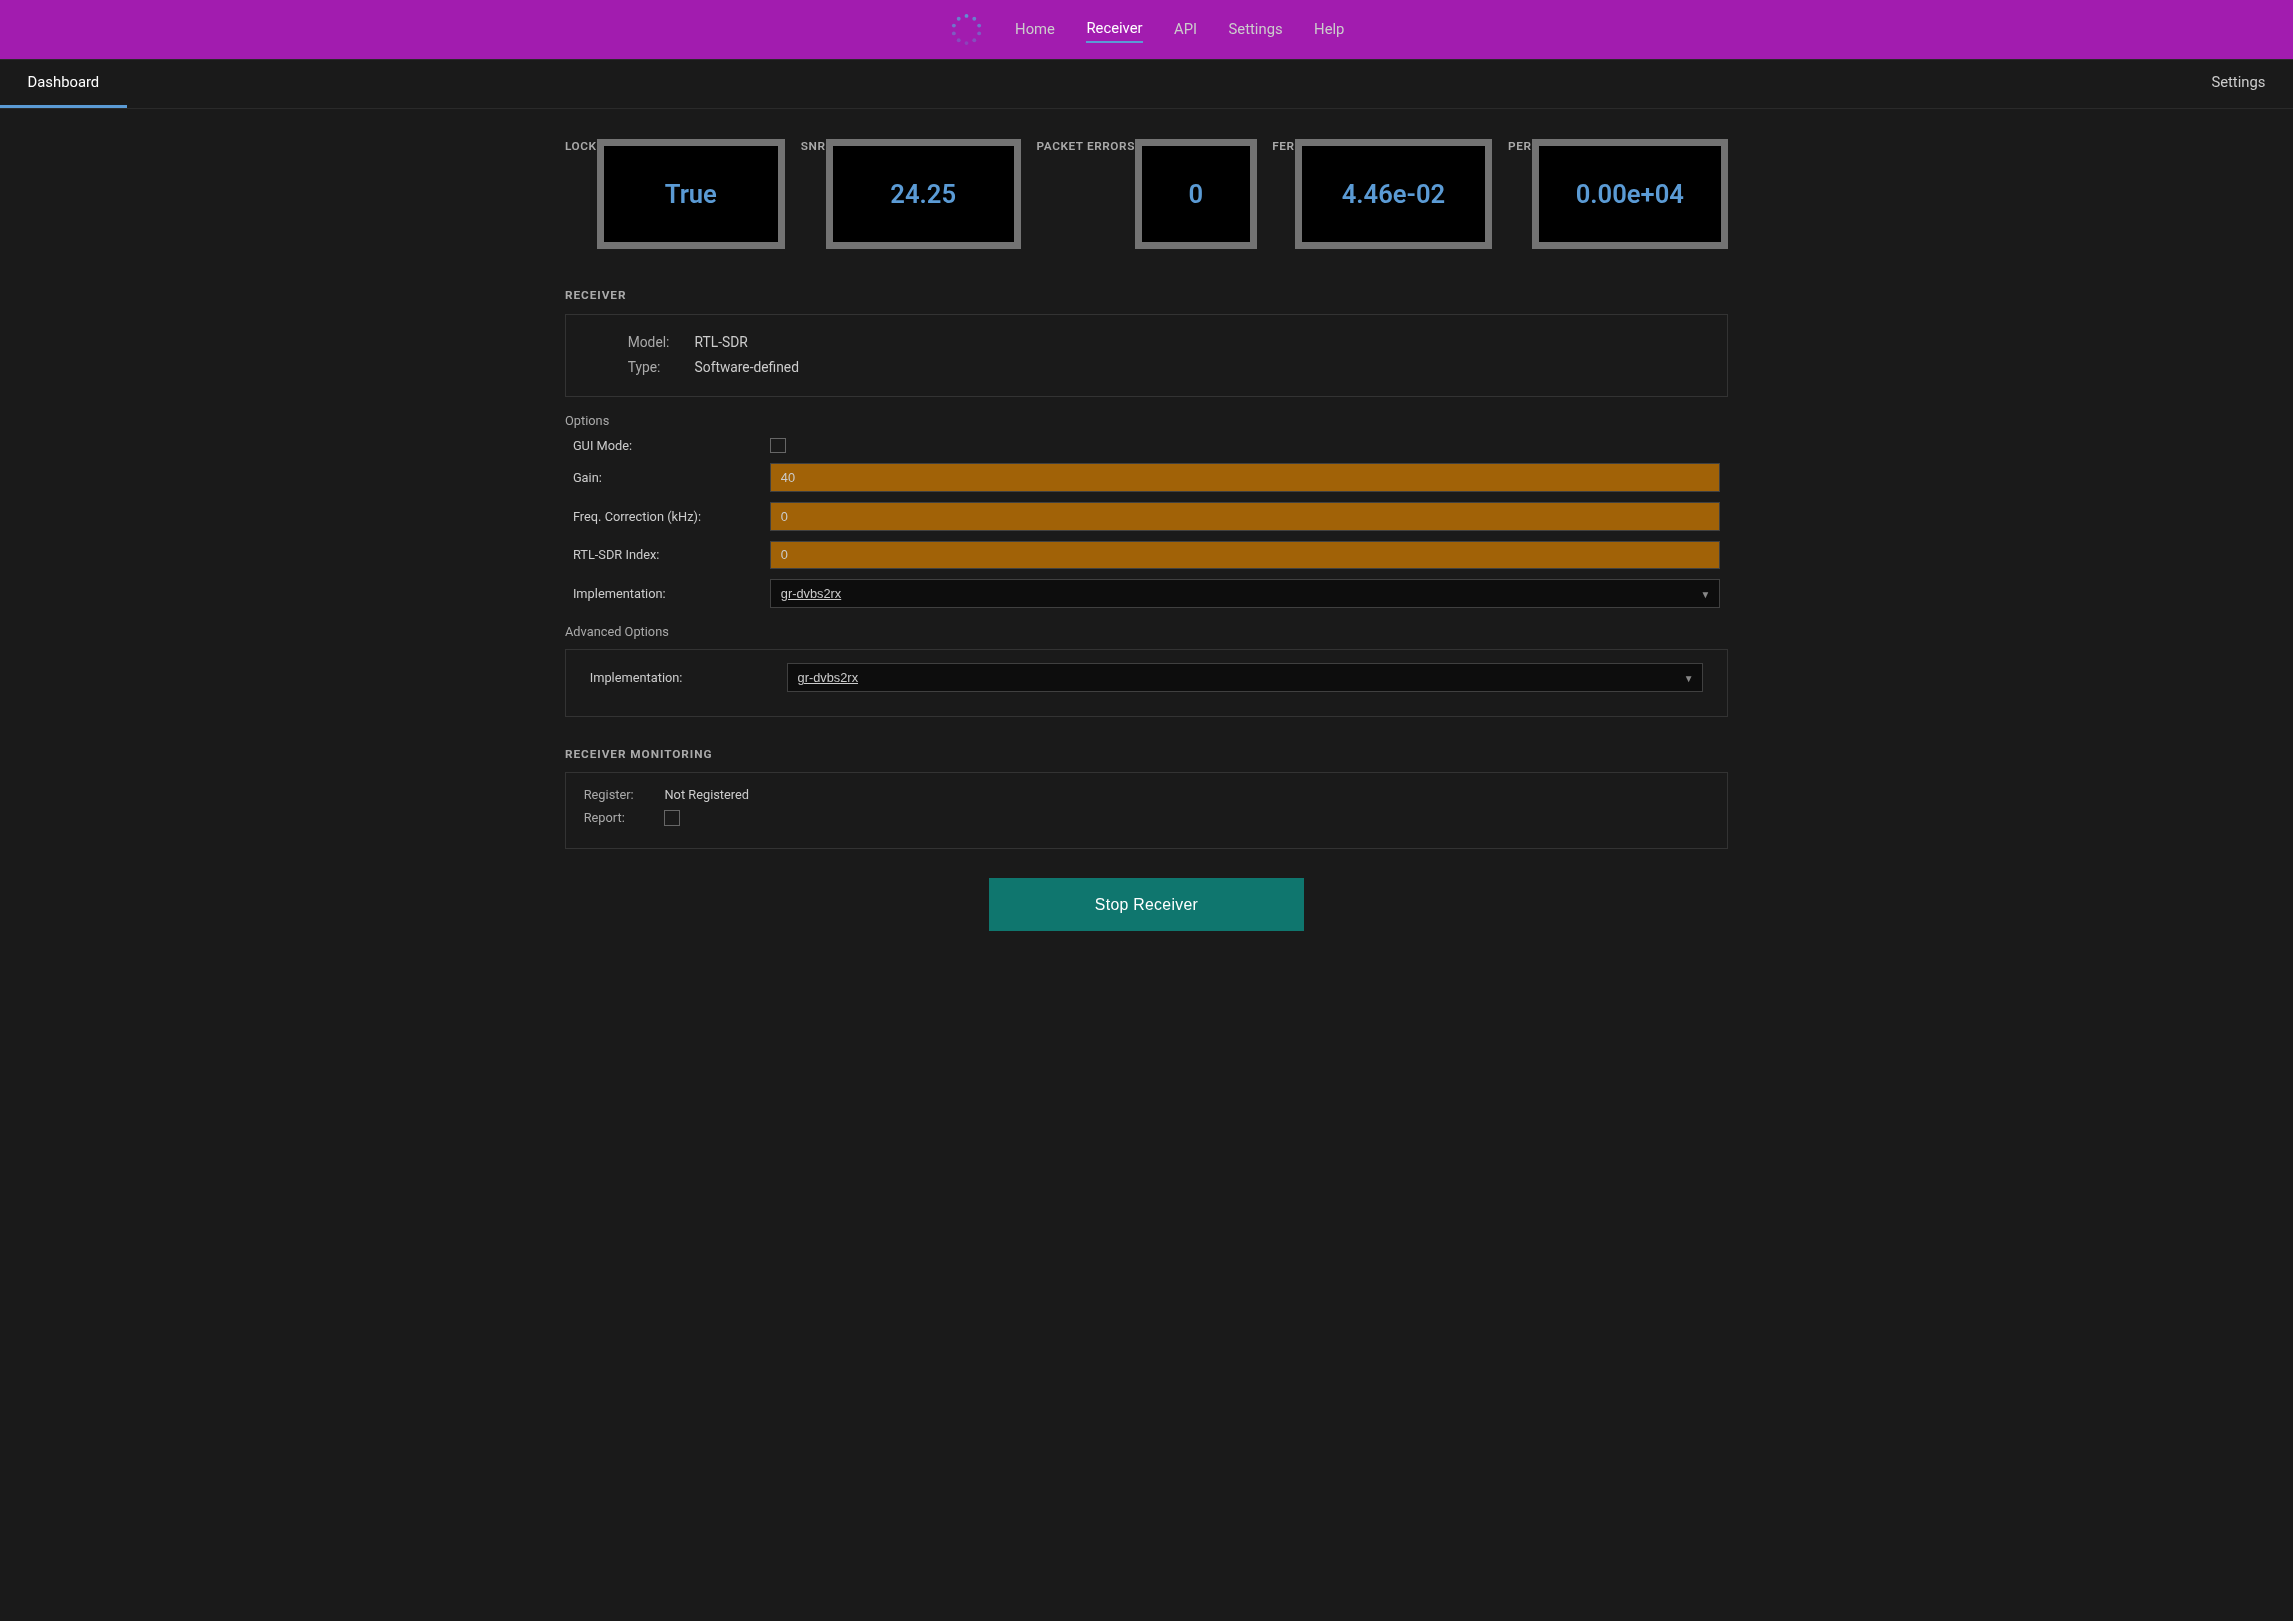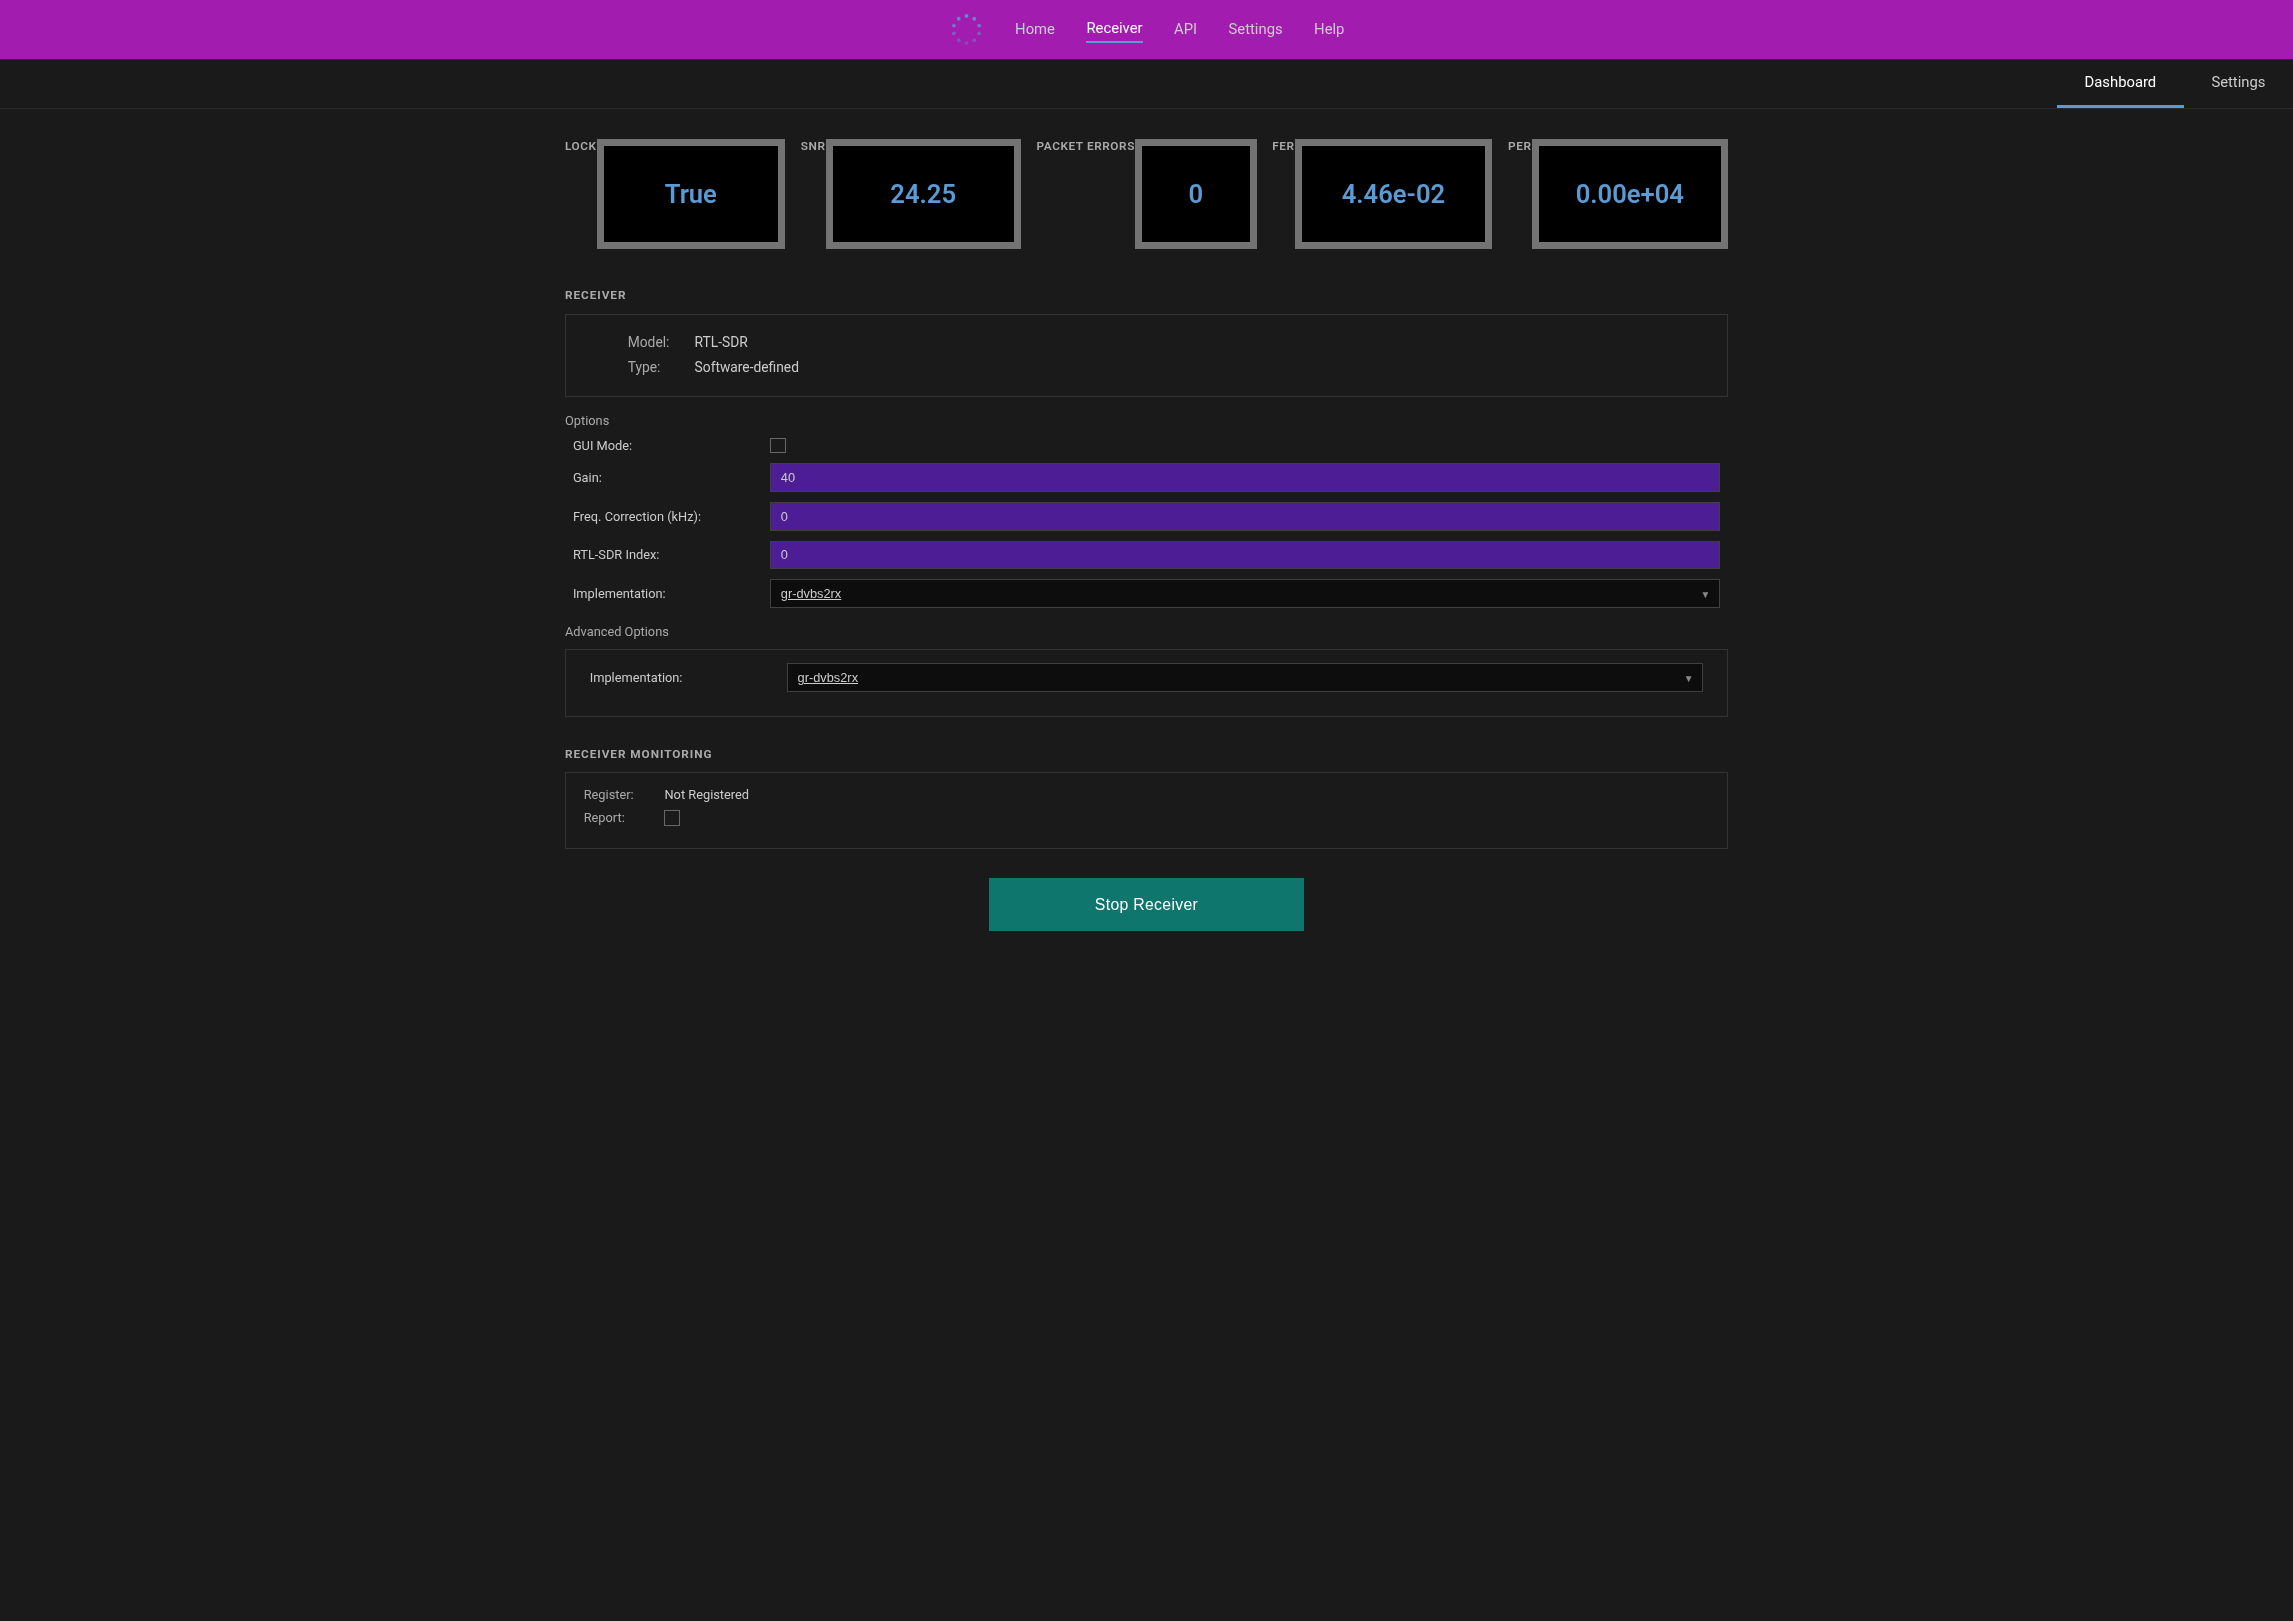--- a/index.html
+++ b/index.html
@@ -33,21 +33,21 @@
     }
 
     .nav-link.active {
       color: #ffffff;
       border-bottom: 2px solid #5b9bd5;
     }
 
     
     .sub-nav {
       display: flex;
-      justify-content: flex-end;
+      justify-content: space-between;
       gap: 0;
       background-color: #1a1a1a;
       padding: 0;
       border-bottom: 1px solid #2a2a2a;
       margin-bottom: 29.6px;
     }
 
     .sub-tab {
       color: #cccccc;
       padding: 13.8px 27.6px;
@@ -167,21 +167,21 @@
       height: 15.8px;
       background: transparent;
       border: 1px solid #666;
       cursor: pointer;
       appearance: none;
       -webkit-appearance: none;
     }
 
     .option-input {
       flex: 1;
-      background-color: #4c1d95;
+      background-color: #a16207;
       border: 1px solid #404040;
       color: #cccccc;
       padding: 5.9px 9.9px;
       font-size: 12.8px;
       outline: none;
     }
 
     .select-wrapper {
       flex: 1;
       position: relative;

